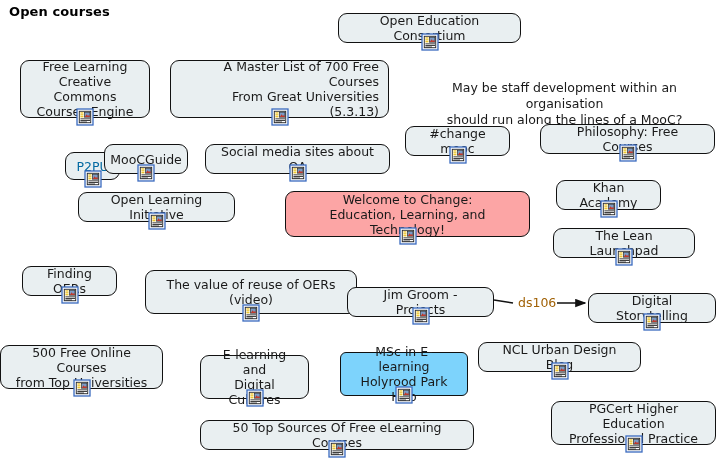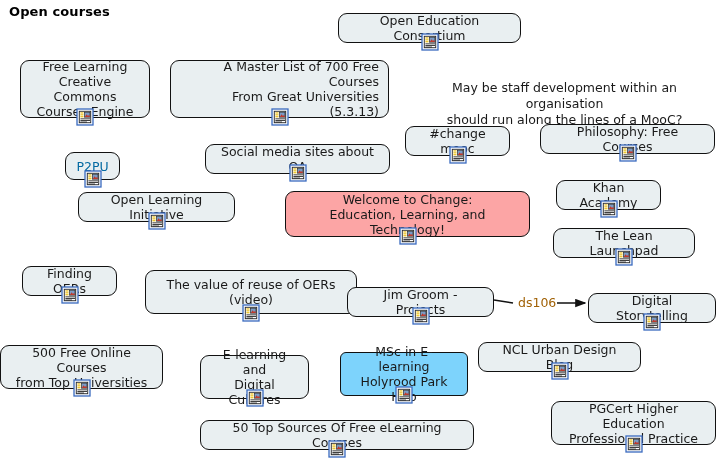--- a/index.html
+++ b/index.html
@@ -214,20 +214,37 @@
         <rect x="4.4" y="8.2" width="3.1" height="1.1" fill="#e8b800"></rect>
         <rect x="8.6" y="4.2" width="5.4" height="5.0" fill="#7a9cc6" stroke="#2a2a2a" stroke-width="0.7"></rect>
         <path d="M8.8 9 L10.6 6.3 L12 8 L13.1 6.8 L13.9 9 Z" fill="#c0392b"></path>
         <rect x="4.4" y="10.4" width="9.6" height="0.9" fill="#2a2a2a"></rect>
         <rect x="4.4" y="12.0" width="9.6" height="0.9" fill="#2a2a2a"></rect>
         <rect x="4.4" y="13.6" width="6.6" height="0.9" fill="#2a2a2a"></rect>
       </svg>
     </span>
   </div>
 
+  <div class="node" id="node-6" style="left: 104px; top: 144px; width: 84px; height: 30px; background: rgb(233, 239, 241); border-color: rgb(17, 17, 17); color: rgb(26, 26, 26);">
+    <span class="label">MooCGuide</span>
+    <span class="doc-icon">
+      <svg viewBox="0 0 18 18" width="18" height="18">
+        <rect x="1" y="1" width="16" height="16" fill="#f2f6fb" stroke="#3b6bbf" stroke-width="1.3"></rect>
+        <rect x="3.3" y="3.3" width="11.4" height="11.4" fill="#ffffff" stroke="#2a2a2a" stroke-width="0.9"></rect>
+        <rect x="4.4" y="4.4" width="3.1" height="1.1" fill="#e8b800"></rect>
+        <rect x="4.4" y="6.3" width="3.1" height="1.1" fill="#e8b800"></rect>
+        <rect x="4.4" y="8.2" width="3.1" height="1.1" fill="#e8b800"></rect>
+        <rect x="8.6" y="4.2" width="5.4" height="5.0" fill="#7a9cc6" stroke="#2a2a2a" stroke-width="0.7"></rect>
+        <path d="M8.8 9 L10.6 6.3 L12 8 L13.1 6.8 L13.9 9 Z" fill="#c0392b"></path>
+        <rect x="4.4" y="10.4" width="9.6" height="0.9" fill="#2a2a2a"></rect>
+        <rect x="4.4" y="12.0" width="9.6" height="0.9" fill="#2a2a2a"></rect>
+        <rect x="4.4" y="13.6" width="6.6" height="0.9" fill="#2a2a2a"></rect>
+      </svg>
+    </span>
+  </div>
 
   <div class="node" id="node-7" style="left: 205px; top: 144px; width: 185px; height: 30px; background: rgb(233, 239, 241); border-color: rgb(17, 17, 17); color: rgb(26, 26, 26);">
     <span class="label">Social media sites about OA</span>
     <span class="doc-icon">
       <svg viewBox="0 0 18 18" width="18" height="18">
         <rect x="1" y="1" width="16" height="16" fill="#f2f6fb" stroke="#3b6bbf" stroke-width="1.3"></rect>
         <rect x="3.3" y="3.3" width="11.4" height="11.4" fill="#ffffff" stroke="#2a2a2a" stroke-width="0.9"></rect>
         <rect x="4.4" y="4.4" width="3.1" height="1.1" fill="#e8b800"></rect>
         <rect x="4.4" y="6.3" width="3.1" height="1.1" fill="#e8b800"></rect>
         <rect x="4.4" y="8.2" width="3.1" height="1.1" fill="#e8b800"></rect>

